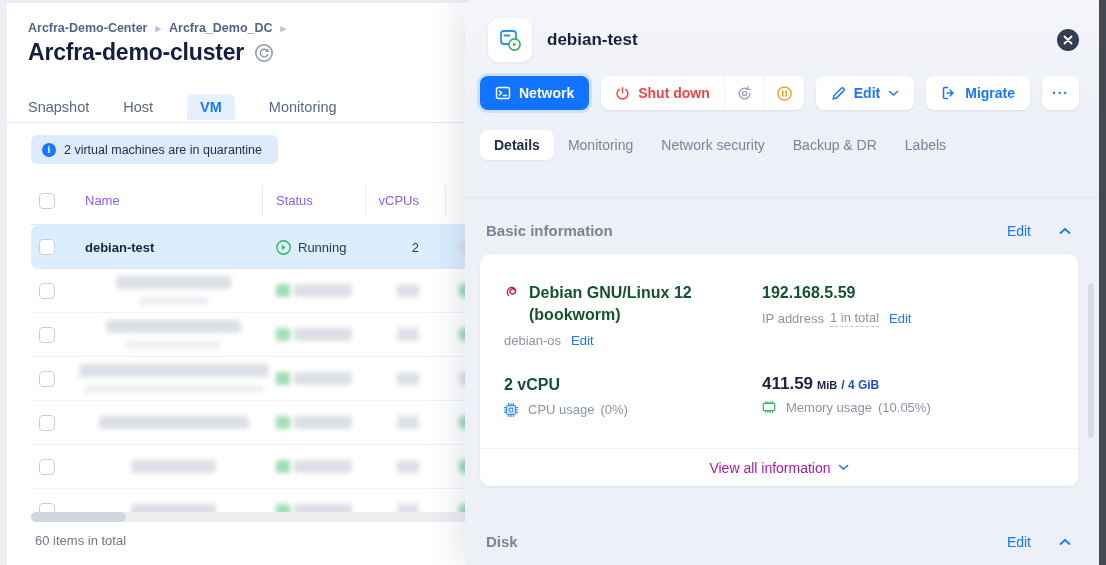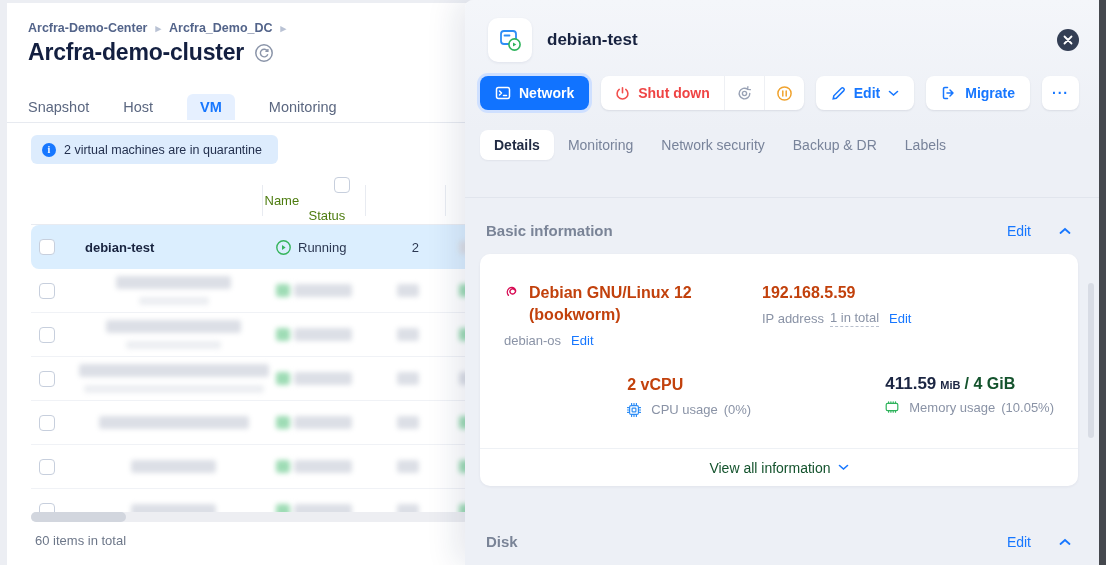--- a/index.html
+++ b/index.html
@@ -27,21 +27,21 @@
   .cluster-tab { padding:5px 0; cursor:pointer; white-space:nowrap; }
   .cluster-tab.active { background:#e6f0ff; color:#1777ff; font-weight:bold; padding:5px 13px; border-radius:6px 6px 0 0; }
 
   .quarantine-banner { position:absolute; left:24px; top:132px; width:247px; height:29px; background:#ddecfd;
                        border-radius:6px; display:flex; align-items:center; gap:8px; padding:0 11px;
                        font-size:12.5px; color:#23304e; }
   .info-icon { width:14px; height:14px; border-radius:50%; background:#1777ff; color:#fff; font-size:10px;
                font-weight:bold; display:flex; align-items:center; justify-content:center; font-family:"Liberation Serif",serif; flex:0 0 14px;}
 
   .vm-table { position:absolute; left:24px; top:174px; width:630px; }
-  .t-header { display:flex; height:48px; align-items:center; border-bottom:1px solid #e8ebf1; font-size:13px; color:#4d7c0f; position:relative;flex-direction:column; }
+  .t-header { display:flex; height:48px; align-items:center; border-bottom:1px solid #e8ebf1; font-size:13px; color:#8b5cf6; position:relative; }
   .t-header .vline { position:absolute; top:8px; bottom:8px; width:1px; background:#e8ebf1; }
   .col-check { width:40px; display:flex; align-items:center; padding-left:8px; }
   .col-name  { width:191px; padding-left:14px; }
   .col-status{ width:103px; padding-left:14px; display:flex; align-items:center; gap:7px;}
   .col-vcpus { width:80px; text-align:right; padding-right:26px; }
   .col-extra { width:200px; padding-left:14px; }
 
   .checkbox { width:16px; height:16px; border:1.5px solid #c7cfdd; border-radius:4px; background:#fff; }
 
   .rows-clip { position:absolute; left:24px; top:222px; width:630px; height:287px; overflow:hidden; }
@@ -104,38 +104,38 @@
   .section-head.disk  { top:533px; }
   .section-title { font-size:15px; font-weight:bold; color:#7a8497; }
   .section-right { margin-left:auto; display:flex; align-items:center; gap:28px; }
   .edit-link { color:#1777ff; font-size:14px; cursor:pointer; }
   .chev { width:12px; height:8px; color:#1777ff; cursor:pointer; }
 
   .basic-card { position:absolute; left:15px; top:254px; width:598px; height:232px; background:#fff;
                 border-radius:10px; box-shadow:0 1px 3px rgba(29,41,72,.06); }
   .card-grid { position:absolute; left:24px; right:24px; top:28px; }
   .cg-row { display:flex; }
-  .cg-row + .cg-row { margin-top:26px;justify-content:flex-end; }
+  .cg-row + .cg-row { margin-top:26px; }
   .cg-cell { width:258px; }
   .cg-cell.right { width:auto; }
   .os-line { display:flex; gap:9px; }
   .debian-icon { width:16px; height:16px; margin-top:2px; flex:0 0 16px; }
-  .big-val { font-size:16px; font-weight:bold; color:#c2410c; line-height:1.4; }
+  .big-val { font-size:16px; font-weight:bold; color:#14532d; line-height:1.4; }
   .os-name { width:190px; }
   .sub-line { margin-top:6px; font-size:13px; color:#8a93a6; display:flex; align-items:center; gap:10px; }
   .sub-line .edit-link { font-size:13px; }
   .dashed { border-bottom:1px dashed #b9c0cd; padding-bottom:1px; }
   .mem-line { display:flex; align-items:baseline; gap:4px; }
   .mem-num { font-size:17px; font-weight:bold; color:#1b2542; }
   .mem-unit { font-size:11px; font-weight:bold; color:#1b2542; }
-  .mem-total { font-size:16px; font-weight:600; color:#14532d; }
+  .mem-total { font-size:12px; font-weight:600; color:#1d4ed8; }
   .chip-icon { width:14px; height:14px; flex:0 0 14px; }
 
   .card-footer { position:absolute; left:0; right:0; bottom:0; height:38px; border-top:1px solid #eef1f5;
-                 display:flex; align-items:center; justify-content:center; gap:7px; color:#14532d; font-size:14px; cursor:pointer; }
+                 display:flex; align-items:center; justify-content:center; gap:7px; color:#a21caf; font-size:14px; cursor:pointer; }
   .chev-down { width:11px; height:7px; color:#1777ff; }
 
   .vscroll-thumb { position:absolute; right:5px; top:283px; width:6px; height:155px; background:#d8dce5; border-radius:3px; z-index:12; }
 </style>
 </head>
 <body>
 
 <div class="edge-left"></div>
 <div class="edge-top"></div>
 

